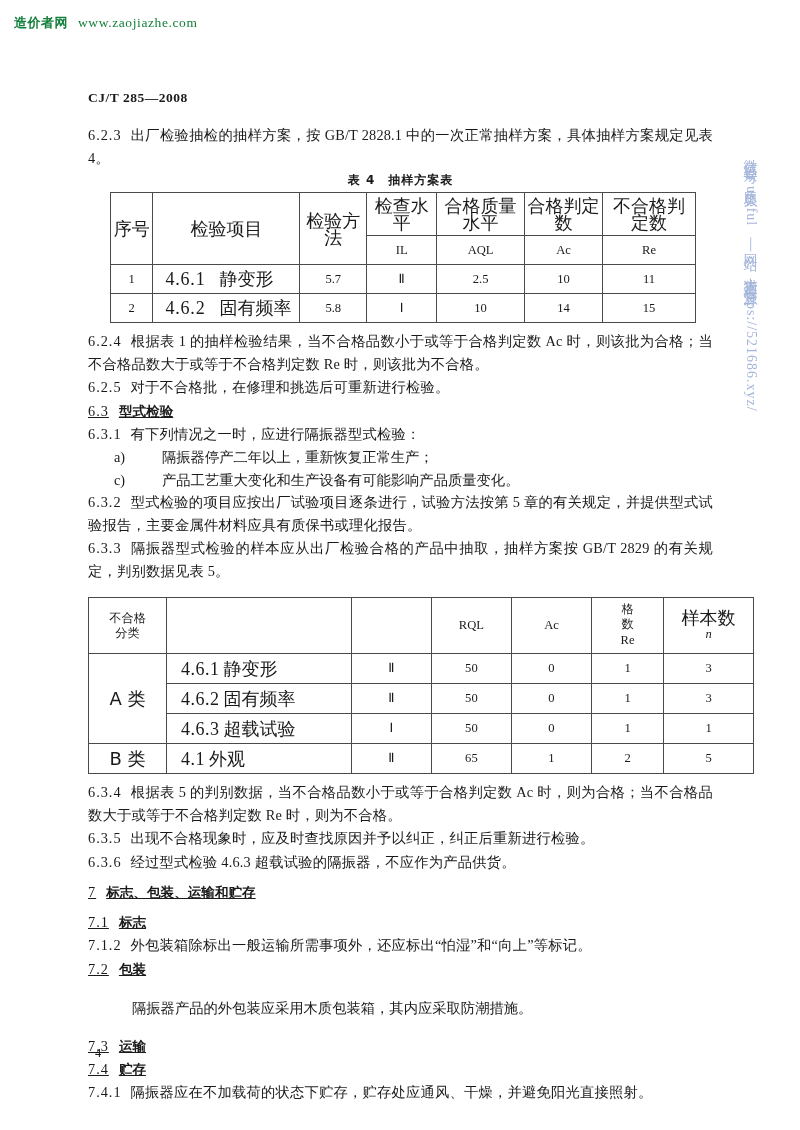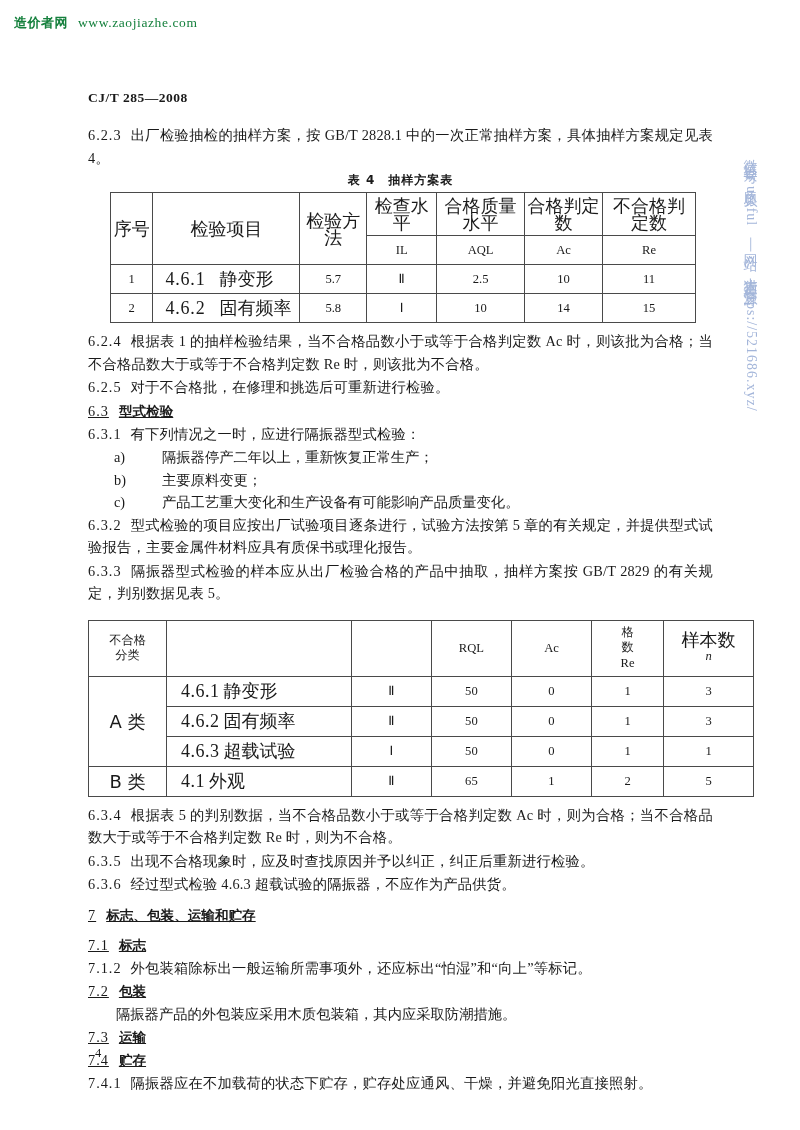--- a/index.html
+++ b/index.html
@@ -124,21 +124,21 @@
     padding-left: 48px;
     text-indent: -48px;
   }
   .list-item .marker {
     display: inline-block;
     width: 48px;
     text-indent: 0;
     font-family: "Liberation Serif", serif;
   }
   .indent-para {
-    margin: 0;
+    margin: 16px;
     font-size: 14.3px;
     line-height: 22.5px;
     text-indent: 28px;
   }
   .spacer-sm { height: 7px; }
   .spacer-md { height: 14px; }
 
   
   .table-caption {
     text-align: center;
@@ -271,23 +271,20 @@
     <p class="sec-head">
       <span class="num">6.3</span><span class="txt">型式检验</span>
     </p>
 
     <p class="para">
       <span class="num">6.3.1</span><span>有下列情况之一时，应进行隔振器型式检验：</span>
     </p>
 
     <p class="list-item">
       <span class="marker" style="padding-left:26px">a)</span><span>隔振器停产二年以上，重新恢复正常生产；</span>
-    </p>
-    <p class="list-item">
-      <span class="marker" style="padding-left:26px">b)</span><span>主要原料变更；</span>
     </p>
     <p class="list-item">
       <span class="marker" style="padding-left:26px">c)</span><span>产品工艺重大变化和生产设备有可能影响产品质量变化。</span>
     </p>
 
     <p class="para">
       <span class="num">6.3.2</span><span>型式检验的项目应按出厂试验项目逐条进行，试验方法按第 5 章的有关规定，并提供型式试验报告，主要金属件材料应具有质保书或理化报告。</span>
     </p>
 
     <p class="para">

